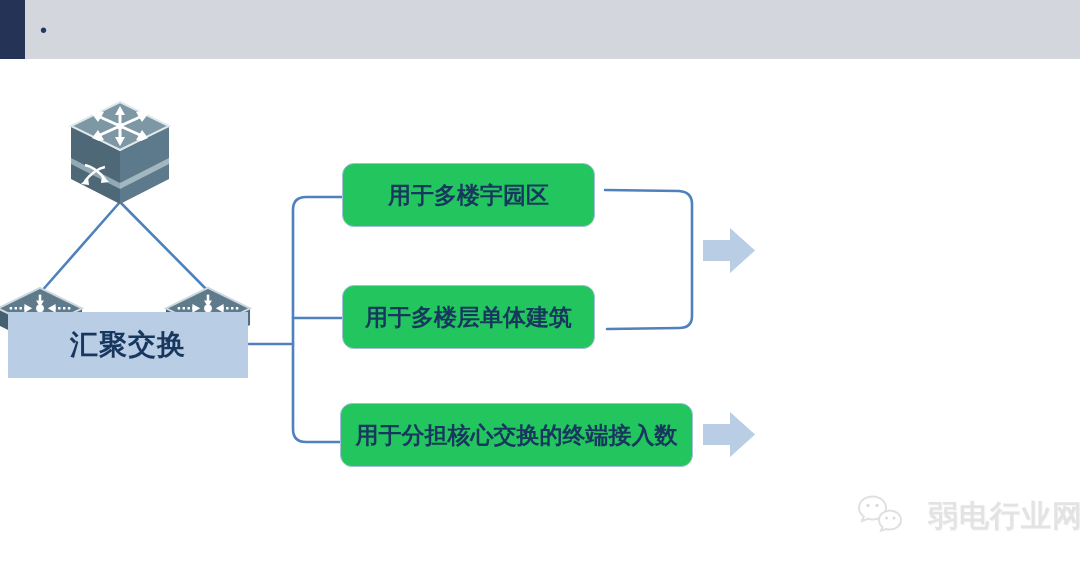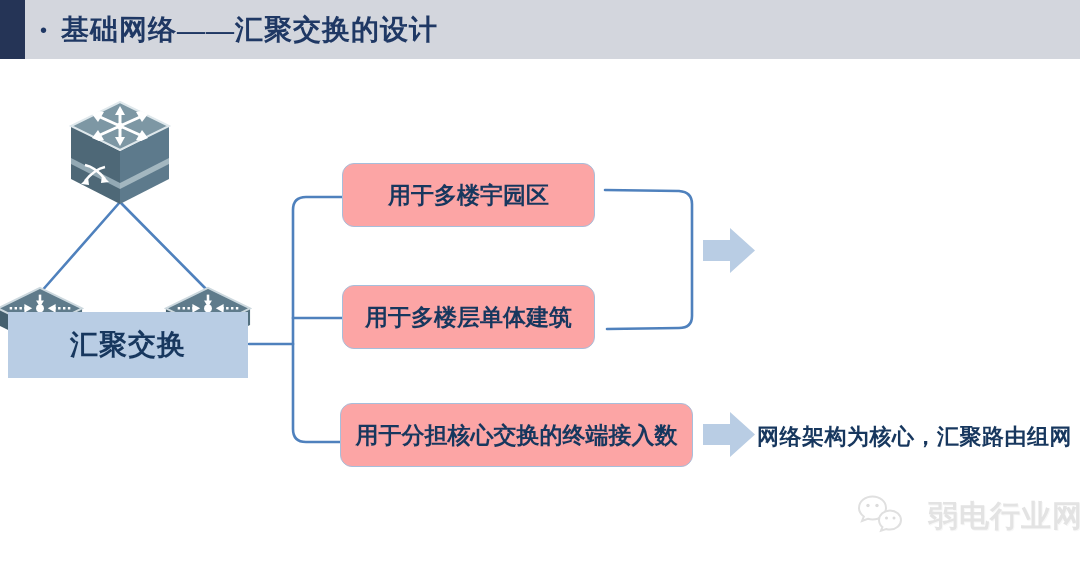--- a/index.html
+++ b/index.html
@@ -56,21 +56,21 @@
     display:flex; align-items:center; justify-content:center;
   }
   .agg-box span {
     font-weight:bold; font-size:28px; color:#17375e;
     letter-spacing:1px; white-space:nowrap;
   }
 
   
   .branch-box {
     position:absolute;
-    background:#fca5a5;
+    background:#22c55e;
     border:1px solid #a6bedb;
     border-radius:12px;
     display:flex; align-items:center; justify-content:center;
   }
   .branch-box span {
     font-weight:bold; font-size:23px; color:#17375e;
     white-space:nowrap;
   }
   .branch-box.b1 { left:342px; top:163px; width:253px; height:64px; }
   .branch-box.b2 { left:342px; top:285px; width:253px; height:64px; }
@@ -104,21 +104,20 @@
 </style>
 </head>
 <body>
 
 <div class="slide">
 
   <div class="header">
     <div class="header-block"></div>
     <div class="header-titlewrap">
       <span class="header-bullet">•</span>
-      <span class="header-title">基础网络——汇聚交换的设计</span>
     </div>
   </div>
 
   <svg class="lines-svg" viewBox="0 0 1080 562" fill="none" xmlns="http://www.w3.org/2000/svg">
     <g stroke="#4f81bd" stroke-width="2.6" stroke-linecap="round">
 
       <path d="M120 202 L40 293"></path>
       <path d="M120 202 L207 290"></path>
 
       <path d="M249 344 L293 344"></path>
@@ -212,21 +211,20 @@
     <span>用于分担核心交换的终端接入数</span>
   </div>
 
   <svg class="flow-arrow a1" viewBox="0 0 52 47" xmlns="http://www.w3.org/2000/svg">
     <polygon points="0,13 27,13 27,1 52,23.5 27,46 27,34 0,34" fill="#b9cde4"></polygon>
   </svg>
   <svg class="flow-arrow a2" viewBox="0 0 52 47" xmlns="http://www.w3.org/2000/svg">
     <polygon points="0,13 27,13 27,1 52,23.5 27,46 27,34 0,34" fill="#b9cde4"></polygon>
   </svg>
 
-  <div class="result-label r2">网络架构为核心，汇聚路由组网</div>
 
   <div class="watermark">
     <svg width="48" height="48" viewBox="0 0 48 48" xmlns="http://www.w3.org/2000/svg">
       <g stroke="#e0e0e0" stroke-width="2" fill="#ffffff">
         <path d="M30 16 c0 6.6 -6 11.5 -13.5 11.5 c-1.6 0 -3.2 -0.25 -4.6 -0.7 L6 29 l1.8 -4.5 C5 22.4 3 19.4 3 16 C3 9.4 9 4.5 16.5 4.5 C24 4.5 30 9.4 30 16 Z"></path>
         <path d="M45 28 c0 5.4 -5 9.6 -11 9.6 c-1.3 0 -2.6 -0.2 -3.8 -0.55 L25 38.6 l1.4 -3.6 C24 33.2 23 30.8 23 28 c0 -5.4 5 -9.6 11 -9.6 C40 18.4 45 22.6 45 28 Z"></path>
       </g>
       <g fill="#dcdcdc">
         <circle cx="12" cy="13.5" r="1.7"></circle>
         <circle cx="21" cy="13.5" r="1.7"></circle>

